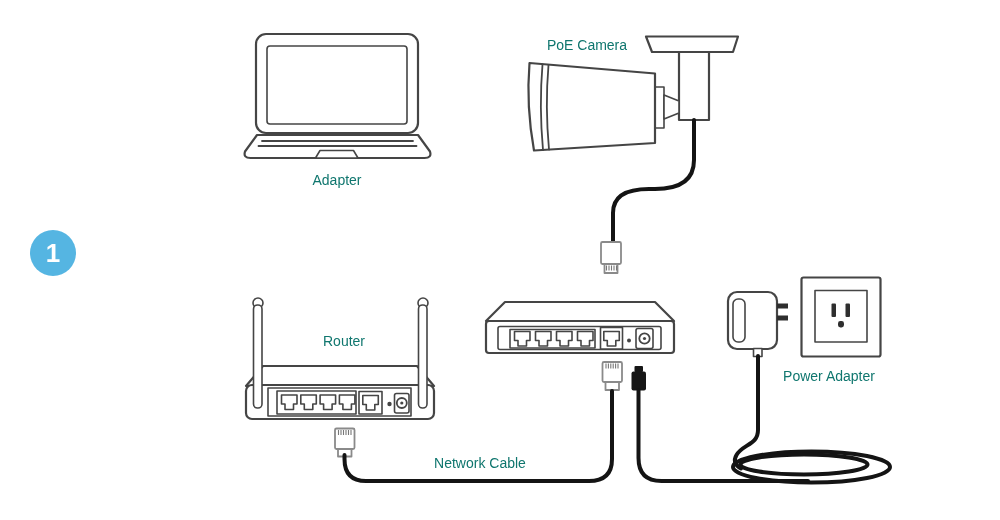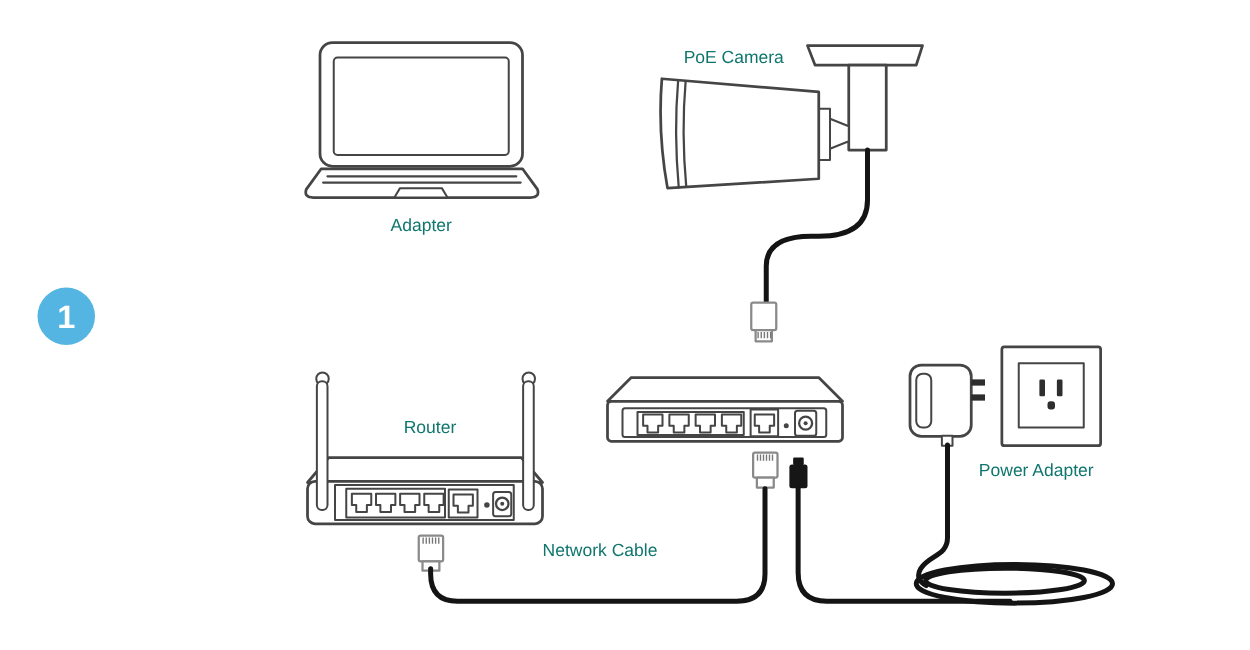--- a/index.html
+++ b/index.html
@@ -163,16 +163,16 @@
 
   <div class="badge">1</div>
 
   <div class="label" style="left:337px; top:172px;">Adapter</div>
 
   <div class="label" style="left:587px; top:37px;">PoE Camera</div>
 
   <div class="label" style="left:344px; top:333px;">Router</div>
 
 
-  <div class="label" style="left:480px; top:432px;text-align:center;">Network Cable</div>
+  <div class="label" style="left:480px; top:455px;text-align:center;">Network Cable</div>
 
   <div class="label" style="left:829px; top:368px;text-align:center;">Power Adapter</div>
 </div>
 
 </body></html>

